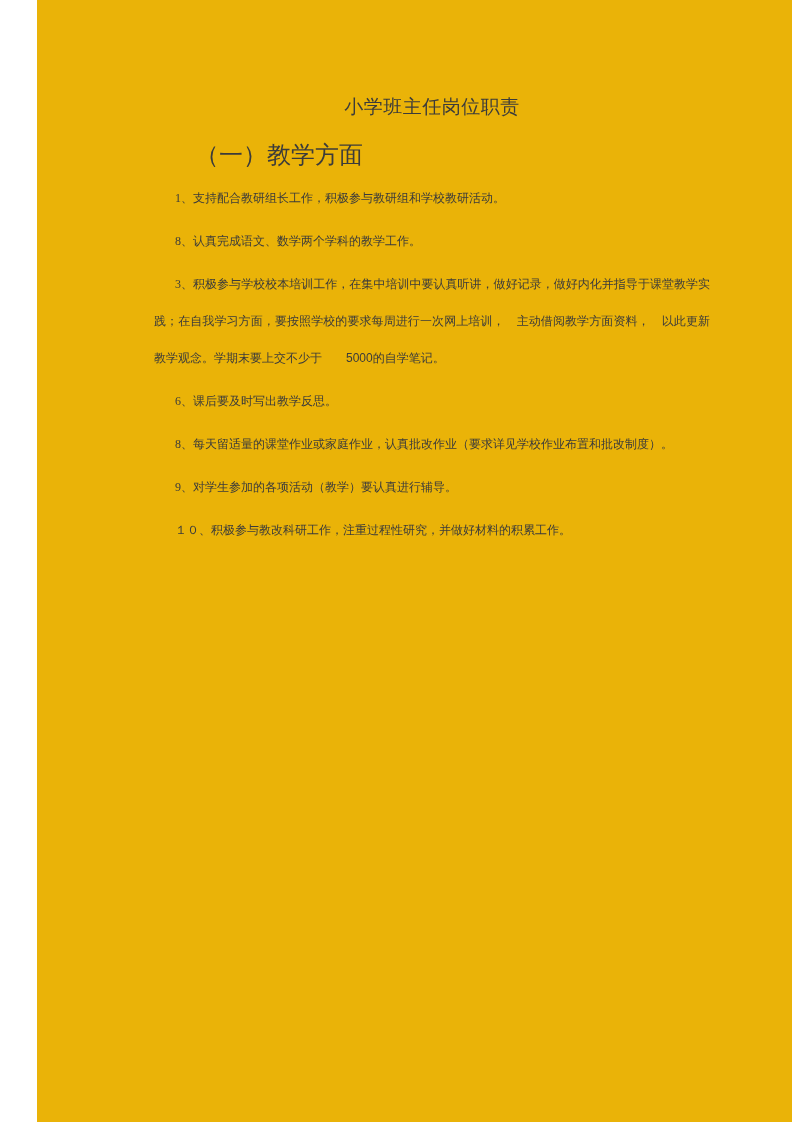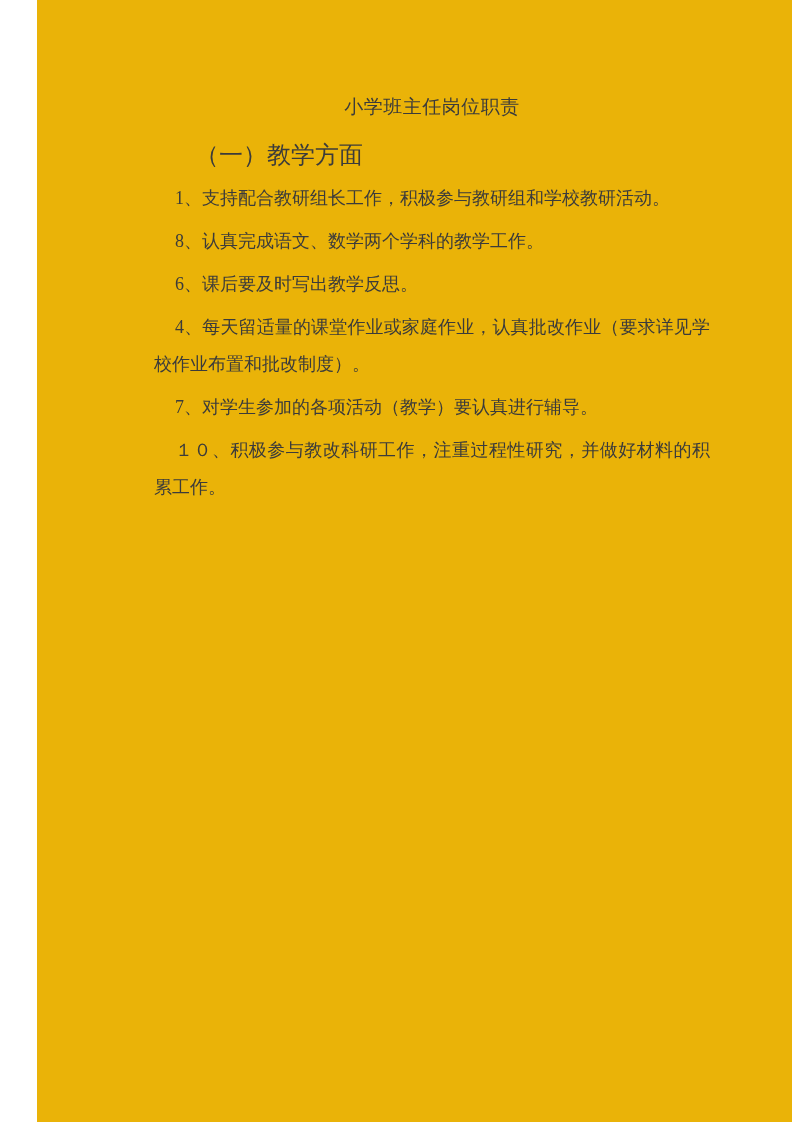--- a/index.html
+++ b/index.html
@@ -26,39 +26,40 @@
     margin: 0 0 12px 0;
     letter-spacing: 0.5px;
   }
   .section-heading {
     font-size: 24px;
     line-height: 37px;
     margin: 0 0 6px 0;
     text-indent: 41px;
   }
   .para {
-    font-size: 18px;
+    font-size: 12px;
     line-height: 37px;
     margin: 0 0 6px 0;
     text-indent: 21px;
     text-align: justify;
   }
   .sans-num {
     font-family: "Liberation Sans", "DejaVu Sans", sans-serif;
   }
 </style>
 </head>
 <body>
 
 <div class="page" style="background: #eab308; color: rgb(59, 59, 59); margin-left: 37px;">
   <h1 class="doc-title">小学班主任岗位职责</h1>
 
   <p class="section-heading">（一）教学方面</p>
 
   <div id="paragraphs">
       <p class="para"><span>1、支持配合教研组长工作，积极参与教研组和学校教研活动。</span></p>
       <p class="para"><span>8、认真完成语文、数学两个学科的教学工作。</span></p>
+      <p class="para"><span>3、积极参与学校校本培训工作，在集中培训中要认真听讲，做好记录，做好内化并指导于课堂教学实践；在自我学习方面，要按照学校的要求每周进行一次网上培训，　主动借阅教学方面资料，　以此更新教学观念。学期末要上交不少于　　</span><span class="sans-num">5000</span><span>的自学笔记。</span></p>
       <p class="para"><span>6、课后要及时写出教学反思。</span></p>
-      <p class="para"><span>4、每天留适量的课堂作业或家庭作业，认真批改作业（要求详见学校作业布置和批改制度）。</span></p>
-      <p class="para"><span>7、对学生参加的各项活动（教学）要认真进行辅导。</span></p>
+      <p class="para"><span>8、每天留适量的课堂作业或家庭作业，认真批改作业（要求详见学校作业布置和批改制度）。</span></p>
+      <p class="para"><span>9、对学生参加的各项活动（教学）要认真进行辅导。</span></p>
       <p class="para"><span>１０、积极参与教改科研工作，注重过程性研究，并做好材料的积累工作。</span></p>
     </div>
 </div>
 
 </body></html>

